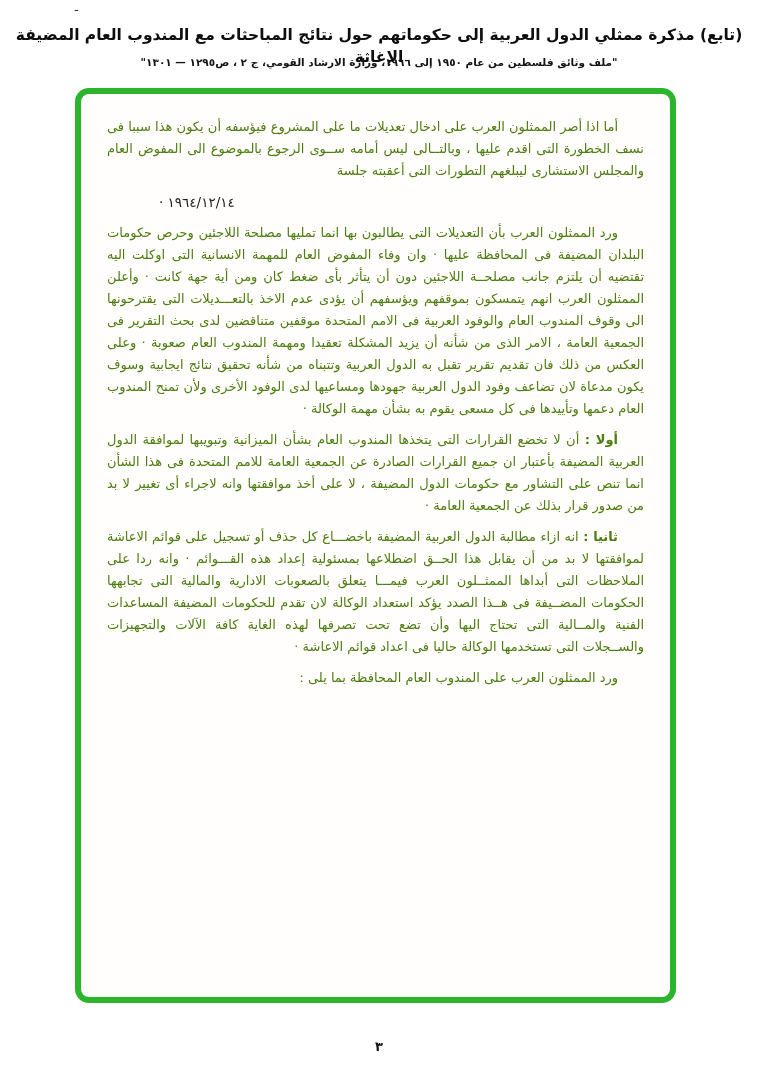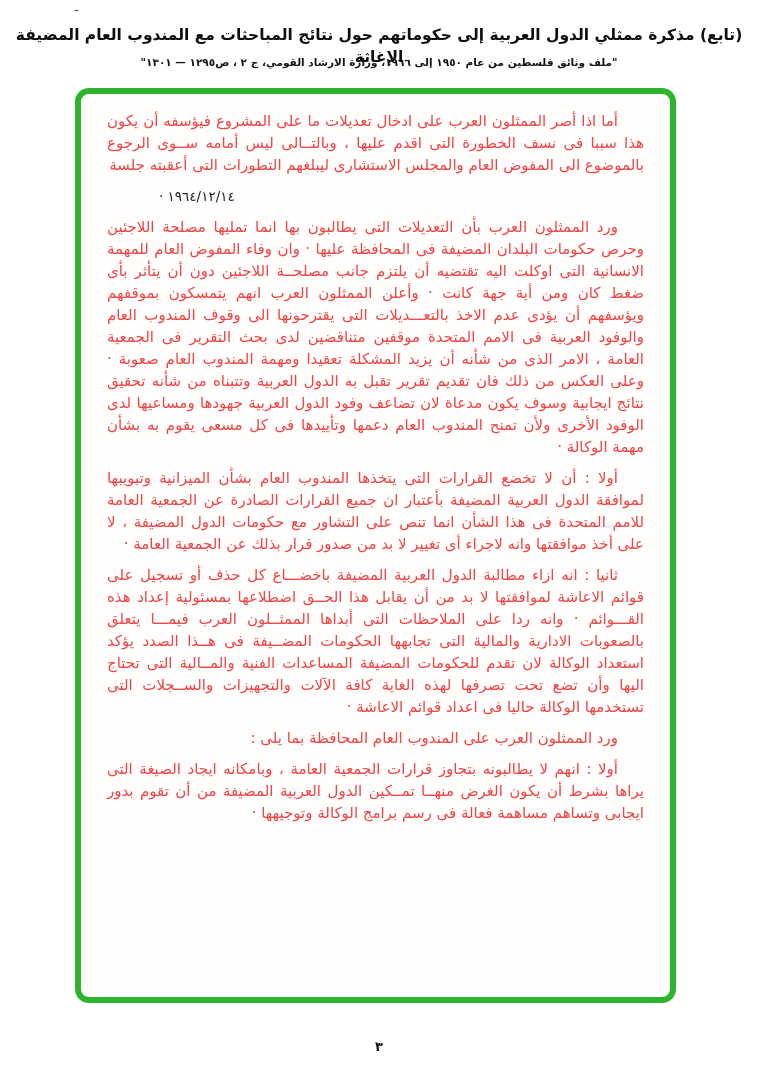--- a/index.html
+++ b/index.html
@@ -54,28 +54,28 @@
     box-sizing: border-box;
     border: 6px solid #2cb52c;
     border-radius: 14px;
     padding: 16px 26px 8px 26px;
     overflow: hidden;
     background: #fffefd;
   }
   .para {
     direction: rtl;
     text-align: justify;
-    font-size: 15px;
+    font-size: 13px;
     line-height: 22px;
-    margin: 0 0 9px 0;
+    margin: 6px 0 9px 0;
     text-indent: 26px;
-    color: #ef4444;
+    color: #4d7c0f;
   }
   .para .lead {
-    font-weight: normal;
+    font-weight: bold;
   }
   .date-line {
     direction: rtl;
     text-align: left;
     padding-left: 52px;
     font-size: 13.5px;
     line-height: 22px;
     margin: 0 0 9px 0;
   }
   .page-number {
@@ -116,21 +116,17 @@
 
   <p class="para">
     <span class="lead">ثانيا :</span>
     <span>انه ازاء مطالبة الدول العربية المضيفة باخضـــاع كل حذف أو تسجيل على قوائم الاعاشة لموافقتها لا بد من أن يقابل هذا الحــق اضطلاعها بمسئولية إعداد هذه القـــوائم · وانه ردا على الملاحظات التى أبداها الممثــلون العرب فيمـــا يتعلق بالصعوبات الادارية والمالية التى تجابهها الحكومات المضــيفة فى هــذا الصدد يؤكد استعداد الوكالة لان تقدم للحكومات المضيفة المساعدات الفنية والمــالية التى تحتاج اليها وأن تضع تحت تصرفها لهذه الغاية كافة الآلات والتجهيزات والســجلات التى تستخدمها الوكالة حاليا فى اعداد قوائم الاعاشة ·</span>
   </p>
 
   <p class="para">
     <span>ورد الممثلون العرب على المندوب العام المحافظة بما يلى :</span>
   </p>
 
-  <p class="para">
-    <span class="lead">أولا :</span>
-    <span>انهم لا يطالبونه بتجاوز قرارات الجمعية العامة ، وبامكانه ايجاد الصيغة التى يراها بشرط أن يكون الغرض منهــا تمــكين الدول العربية المضيفة من أن تقوم بدور ايجابى وتساهم مساهمة فعالة فى رسم برامج الوكالة وتوجيهها ·</span>
-  </p>
 
 
 </div>
 
 <div class="page-number">٣</div>
 
 </body></html>

